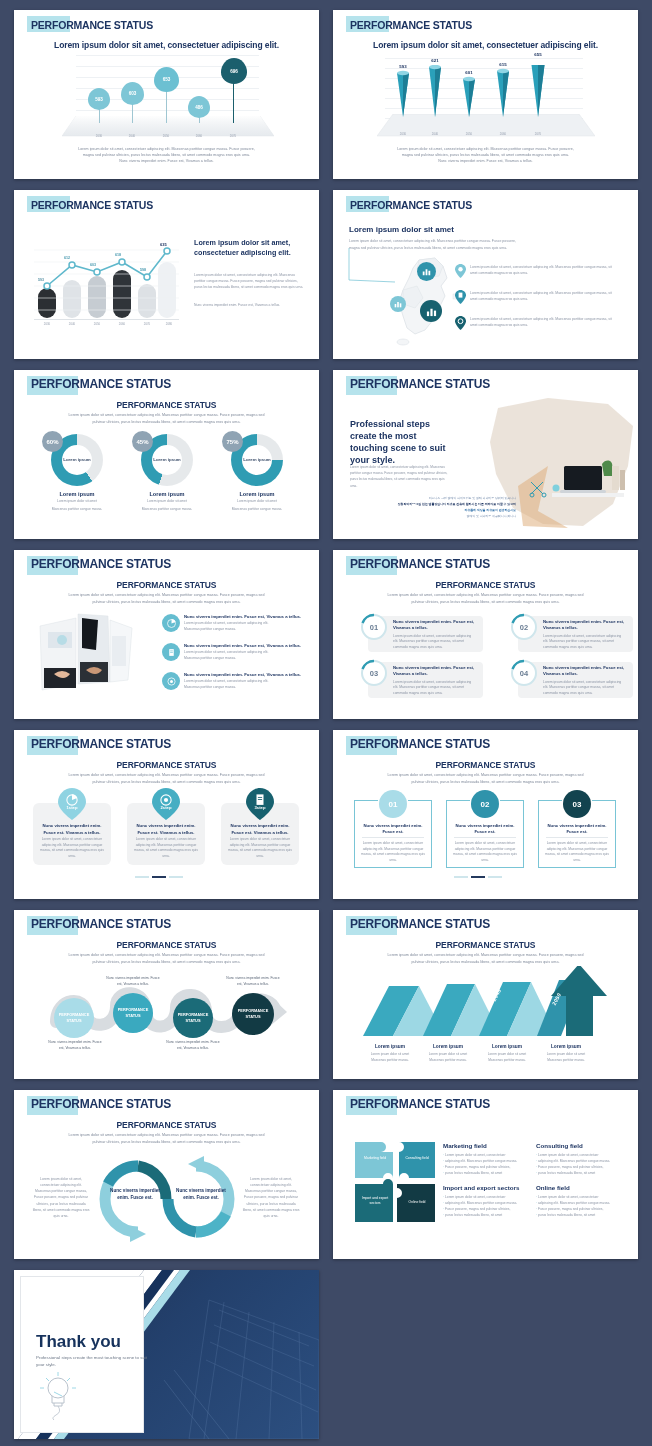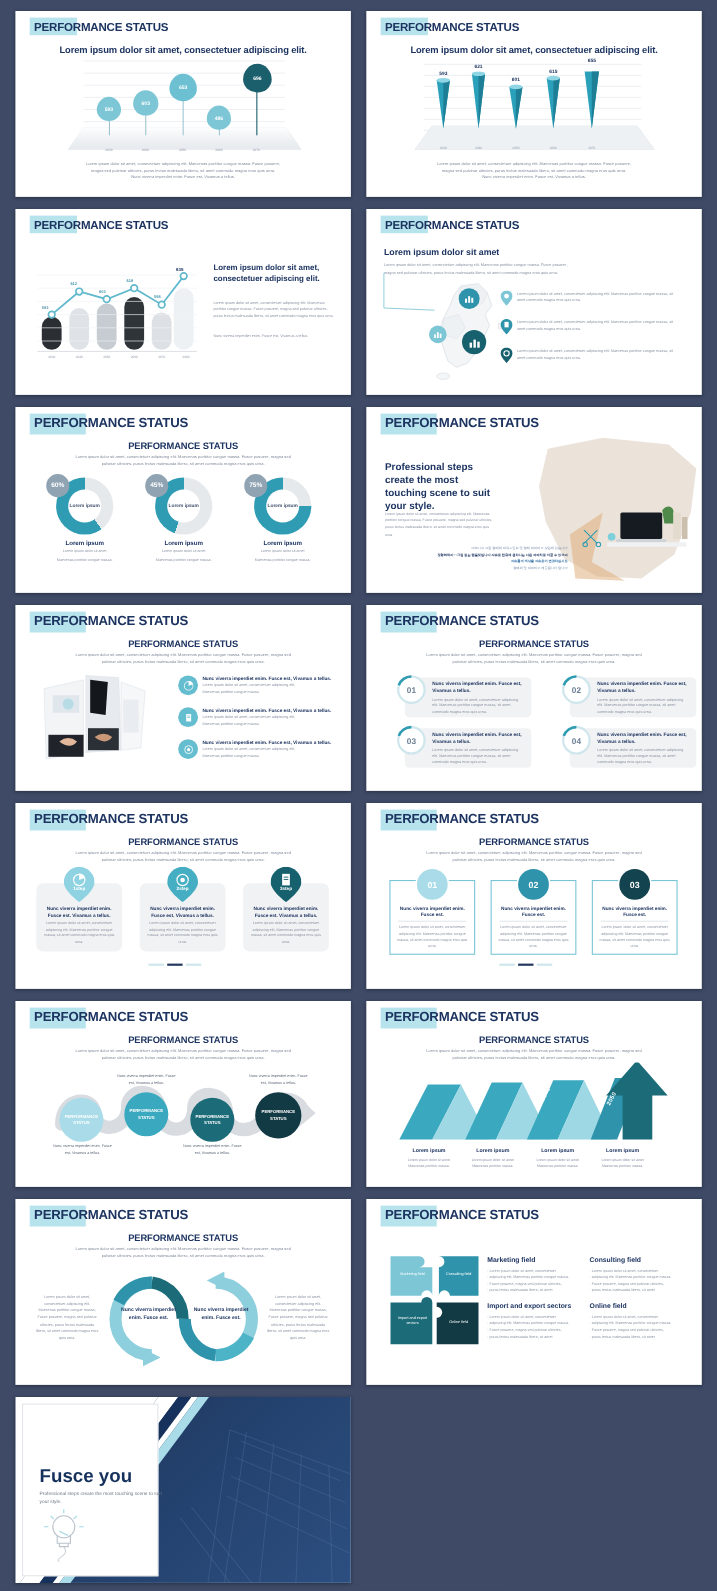--- a/index.html
+++ b/index.html
@@ -823,21 +823,21 @@
         <polygon points="160,0 166,0 40,169 34,169" fill="#ffffff"></polygon>
         <polygon points="166,0 176,0 50,169 40,169" fill="#a9dce8"></polygon>
       </svg>
     </div>
     <div style="position:absolute;left:0;top:0;">
       <svg width="176" height="169">
         <polygon points="0,0 130,0 4,169 0,169" fill="#ffffff"></polygon>
       </svg>
     </div>
     <div class="thanks-left" style="width:124px;"></div>
-    <div class="thanks-title">Fusce you</div>
+    <div class="thanks-title">Thank you</div>
     <div class="thanks-sub" style="width:118px;">Professional steps create the most touching scene to suit your style.</div>
     <svg style="position:absolute;left:24px;top:100px;" width="46" height="50">
       <circle cx="20" cy="18" r="10" fill="none" stroke="#b9c2cc" stroke-width="1"></circle>
       <path d="M14,26 L14,33 L26,33 L26,26" fill="none" stroke="#b9c2cc" stroke-width="1"></path>
       <path d="M16,33 L16,36 L24,36 L24,33" fill="none" stroke="#b9c2cc" stroke-width="1"></path>
       <path d="M20,36 q4,6 -2,9 q-5,3 -2,5" fill="none" stroke="#b9c2cc" stroke-width=".8"></path>
       <g stroke="#9ed8e6" stroke-width="1">
         <line x1="20" y1="2" x2="20" y2="6"></line>
         <line x1="8" y1="8" x2="11" y2="11"></line>
         <line x1="32" y1="8" x2="29" y2="11"></line>

